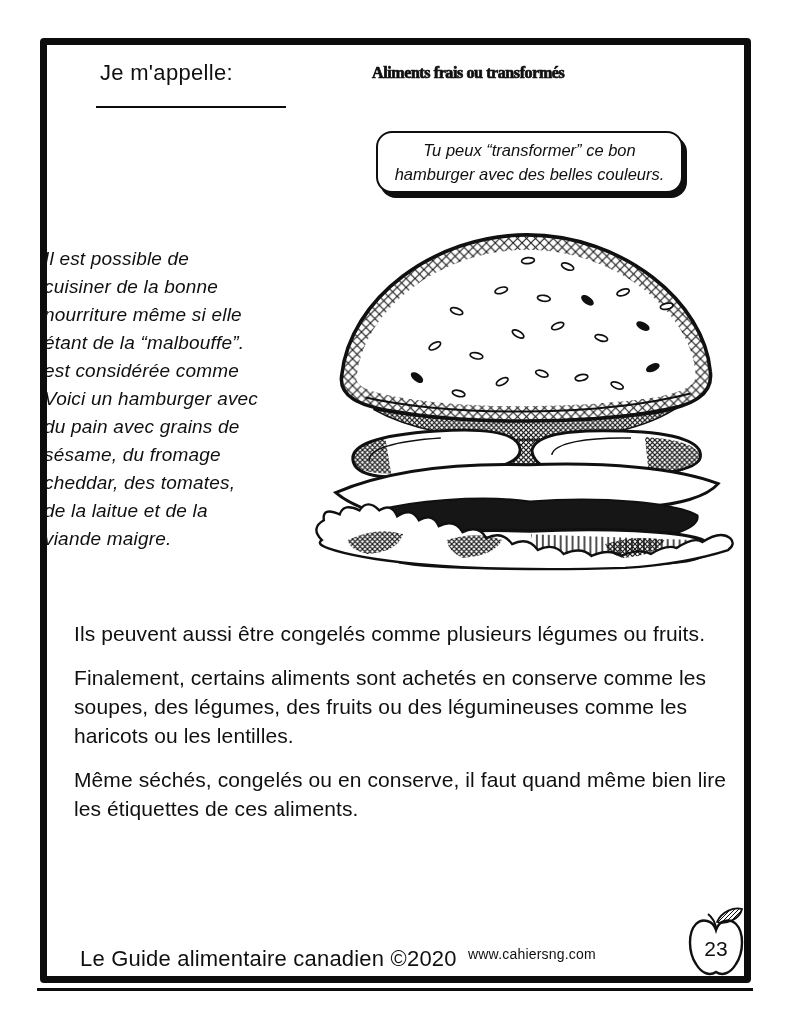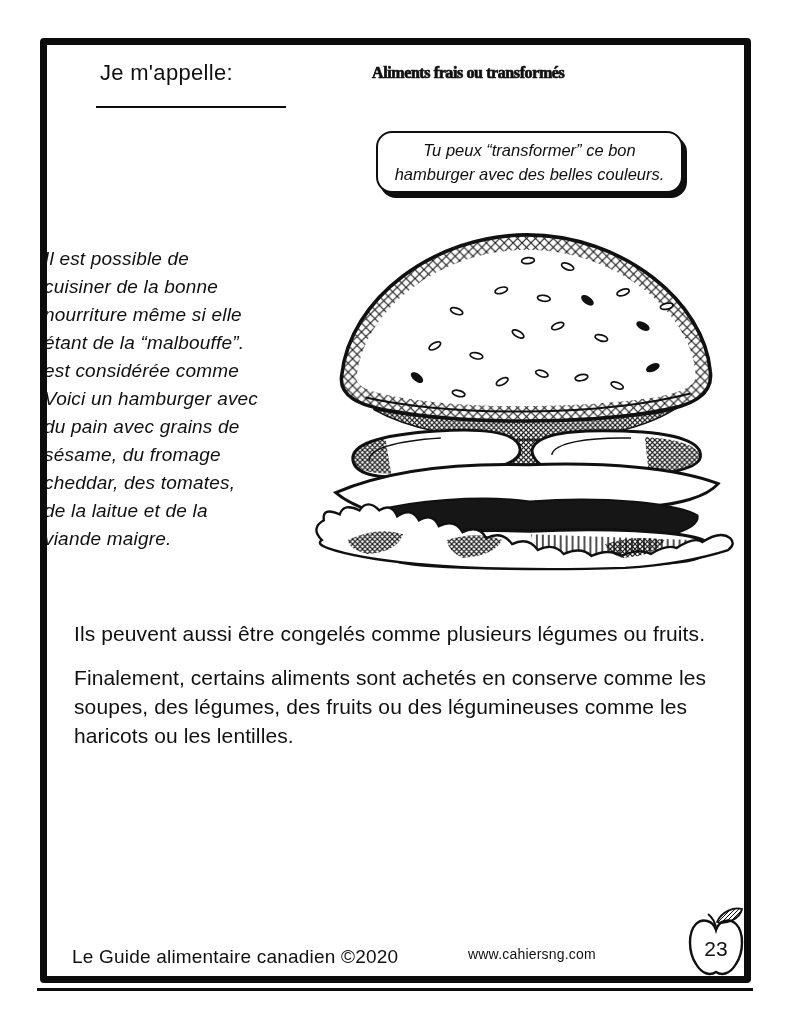--- a/index.html
+++ b/index.html
@@ -27,21 +27,21 @@
     font-style:italic;font-size:16.5px;line-height:24px;text-align:center;
   }
   .side-note{
     left:44px;top:228px;width:266px;text-align:left;font-style:italic;
     font-size:19px;line-height:28px;letter-spacing:.2px;margin-top:17px;
   }
   .illustration{left:308px;top:204px;width:436px;height:368px;}
   .body-copy{left:74px;top:619px;width:660px;font-size:21px;line-height:29px;letter-spacing:.1px;}
   .body-copy p{margin:0 0 15px 0;}
   .bu{font-weight:700;text-decoration:underline;text-decoration-thickness:2px;text-underline-offset:3px;}
-  .footer-credit{left:72px;top:946px;font-size:19px;letter-spacing:.2px;}
+  .footer-credit{left:80px;top:946px;font-size:22px;letter-spacing:.2px;}
   .footer-site{left:468px;top:946px;font-size:14px;letter-spacing:.2px;}
   .page-badge{left:686px;top:906px;width:60px;height:74px;}
 </style>
 </head>
 <body>
 
 <div class="abs frame"></div>
 <div class="abs bottom-shadow"></div>
 
 <div class="abs name-label">Je m'appelle:</div>
@@ -152,20 +152,21 @@
   <g fill="url(#xh2)">
     <path d="M40,336 Q70,322 96,330 Q90,348 60,350 Q42,346 40,336 Z"></path>
     <path d="M140,336 Q170,326 196,336 Q188,352 156,354 Q142,348 140,336 Z"></path>
     <path d="M300,340 Q330,330 360,336 Q352,352 318,354 Q302,350 300,340 Z"></path>
   </g>
 </svg>
 
 <div class="abs body-copy">
   <p>Ils peuvent aussi être congelés comme plusieurs légumes ou fruits.</p>
   <p>Finalement, certains aliments sont achetés en conserve comme les soupes, des légumes, des fruits ou des légumineuses comme les haricots ou les lentilles.</p>
+  <p>Même séchés, congelés ou en conserve, il faut quand même bien lire les étiquettes de ces aliments.</p>
 </div>
 
 <div class="abs footer-credit">Le Guide alimentaire canadien ©2020</div>
 <div class="abs footer-site">www.cahiersng.com</div>
 
 <svg class="abs page-badge" viewBox="0 0 60 74" xmlns="http://www.w3.org/2000/svg">
   <defs>
     <pattern id="leafhatch" width="4" height="4" patternUnits="userSpaceOnUse">
       <path d="M0,4 L4,0" stroke="#101010" stroke-width="1" fill="none"></path>
     </pattern>

